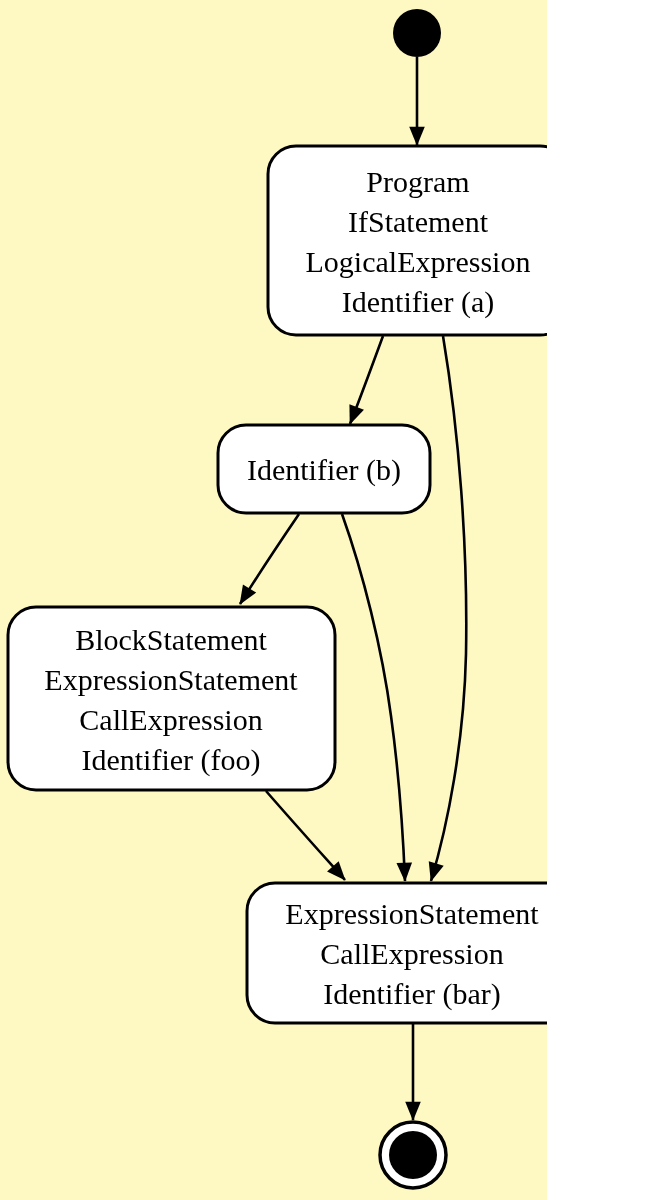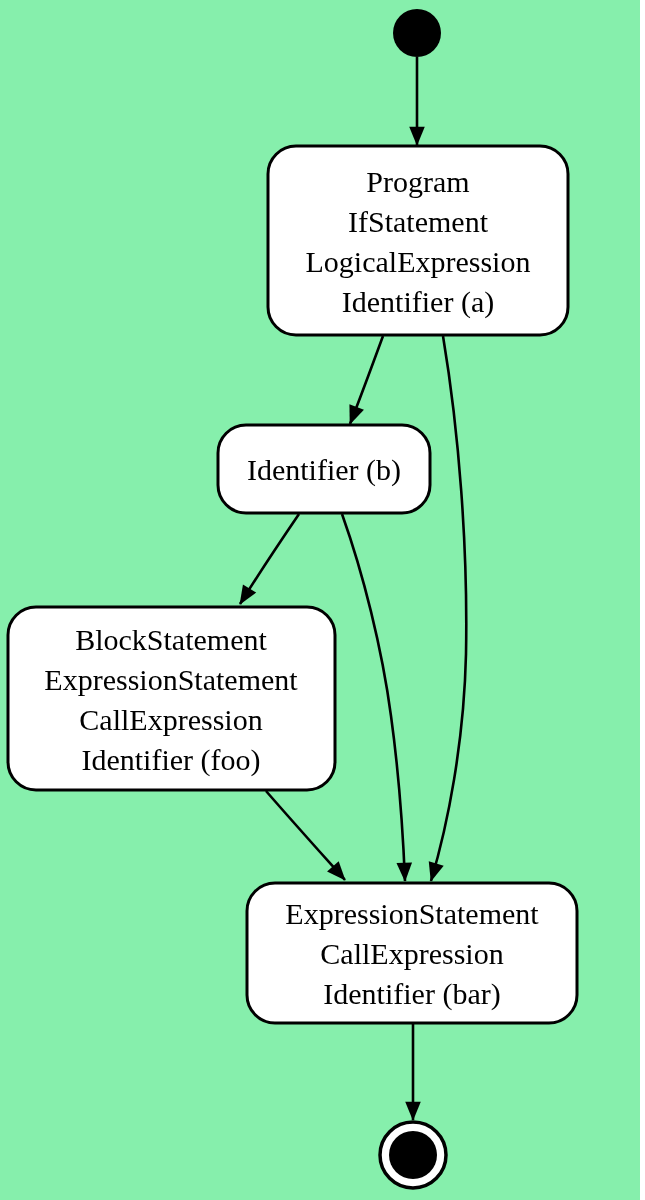--- a/index.html
+++ b/index.html
@@ -2,23 +2,23 @@
 <html><head>
 <meta charset="utf-8">
 <style>
   html, body {
     margin: 0;
     padding: 0;
     background: #ffffff;
   }
   .canvas {
     position: relative;
-    width: 640px;
+    width: 547px;
     height: 1200px;
-    background: #86efac;
+    background: #fef9c3;
     overflow: hidden;
   }
   svg text {
     font-family: "Liberation Serif", "DejaVu Serif", serif;
     font-size: 30px;
     fill: #000000;
   }
   .node-box {
     fill: #ffffff;
     stroke: #000000;

